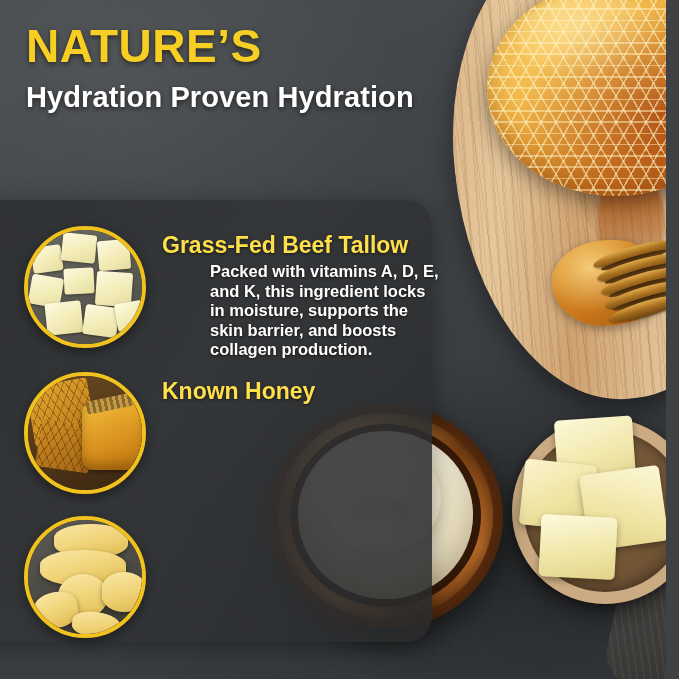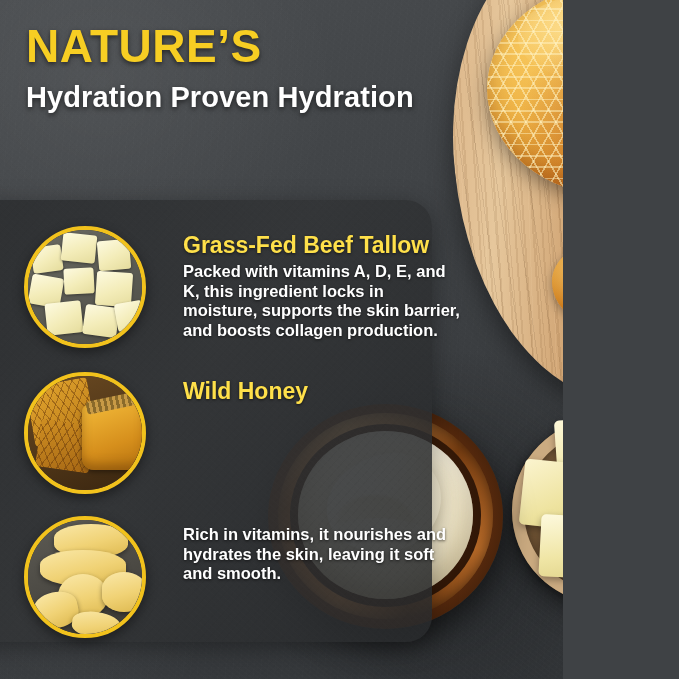--- a/index.html
+++ b/index.html
@@ -1,21 +1,21 @@
 <!DOCTYPE html>
 <html><head>
 <meta charset="utf-8">
 <style>
   html,body{margin:0;padding:0;}
   body{
     width:679px;height:679px;overflow:hidden;
     font-family:"Liberation Sans", sans-serif;
     background:#3f4245;
   }
-  .canvas{position:relative;width:563px;height:679px;overflow:hidden;}
+  .canvas{position:relative;width:666px;height:679px;overflow:hidden;}
 
   
   .bg-slate{
     position:absolute;inset:0;
     background:
       radial-gradient(ellipse 60% 45% at 18% 12%, rgba(255,255,255,.055), rgba(0,0,0,0) 70%),
       radial-gradient(ellipse 50% 40% at 80% 80%, rgba(0,0,0,.30), rgba(0,0,0,0) 72%),
       radial-gradient(ellipse 40% 30% at 10% 90%, rgba(255,255,255,.03), rgba(0,0,0,0) 70%),
       linear-gradient(160deg,#4a4d50 0%,#424548 30%,#3a3d40 62%,#333639 100%);
   }
@@ -210,38 +210,39 @@
   }
   .headline .sub{
     margin-top:10px;
     font-size:29px;line-height:34px;font-weight:bold;
     color:#ffffff;letter-spacing:.1px;
     text-shadow:0 2px 5px rgba(0,0,0,.6);
     white-space:nowrap;
   }
 
   
-  .ing{position:absolute;display:flex;align-items:flex-start;gap:21px;}
+  .ing{position:absolute;display:flex;align-items:flex-start;}
   .ing-thumb{
     position:relative;width:122px;height:122px;border-radius:50%;
     border:4px solid #F2C21C;
     box-sizing:border-box;
     overflow:hidden;
     flex:0 0 auto;
     box-shadow:0 4px 12px rgba(0,0,0,.45);
   }
   .ing-text{margin-left:16px;padding-top:6px;width:278px;}
   .ing-title{
     font-size:23px;line-height:27px;font-weight:bold;color:#FFE04A;
     text-shadow:0 1px 3px rgba(0,0,0,.6);
   }
   .ing-desc{
     margin-top:3px;
     font-size:16.5px;line-height:19.5px;font-weight:bold;color:#ffffff;
     text-shadow:0 1px 3px rgba(0,0,0,.65);
+    margin-left:48px;
   }
 
   
   .t-tallow{
     position:absolute;inset:0;
     background:linear-gradient(150deg,#6a6a62,#4d4d46);
   }
   .t-tallow .cube{position:absolute;border-radius:3px;
     background:linear-gradient(155deg,#fdfae0,#f3ecb8 55%,#e5dc9d);
     box-shadow:0 1px 3px rgba(0,0,0,.4);}
@@ -356,33 +357,32 @@
   <div class="ing" style="left:24px;top:372px;">
     <div class="ing-thumb">
       <div class="t-honey">
         <div class="hc"></div>
         <div class="hc2"></div>
         <div class="jarh"></div>
         <div class="dip"></div>
       </div>
     </div>
     <div class="ing-text">
-      <div class="ing-title">Wild Honey</div>
+      <div class="ing-title">Known Honey</div>
     </div>
   </div>
 
   <div class="ing" style="left:24px;top:516px;">
     <div class="ing-thumb">
       <div class="t-wax">
         <div class="disc" style="left:26px;top:4px;width:74px;height:34px;"></div>
         <div class="disc" style="left:12px;top:30px;width:86px;height:36px;"></div>
         <div class="disc" style="left:30px;top:54px;width:50px;height:44px;border-radius:50%;"></div>
         <div class="disc" style="left:74px;top:52px;width:44px;height:40px;"></div>
         <div class="disc" style="left:6px;top:72px;width:44px;height:36px;transform:rotate(-12deg)"></div>
         <div class="disc" style="left:44px;top:92px;width:48px;height:26px;transform:rotate(8deg)"></div>
       </div>
     </div>
     <div class="ing-text">
-      <div class="ing-desc">Rich in vitamins, it nourishes and hydrates the skin, leaving it soft and smooth.</div>
     </div>
   </div>
 
 </div>
 
 </body></html>

